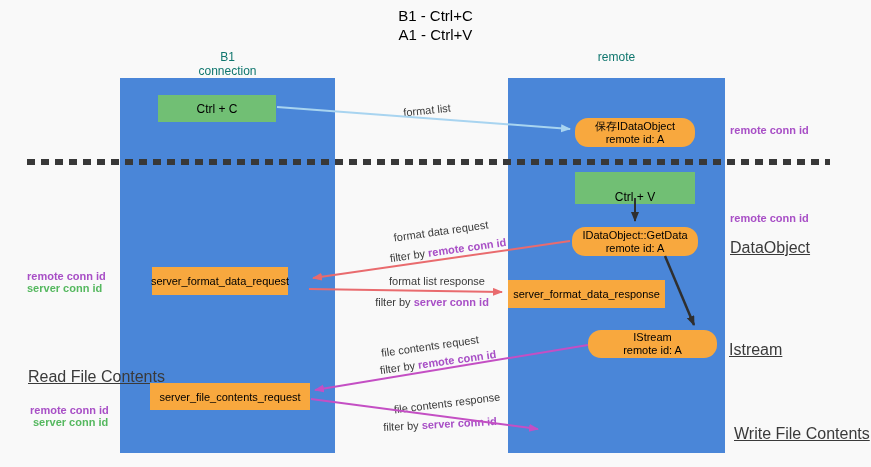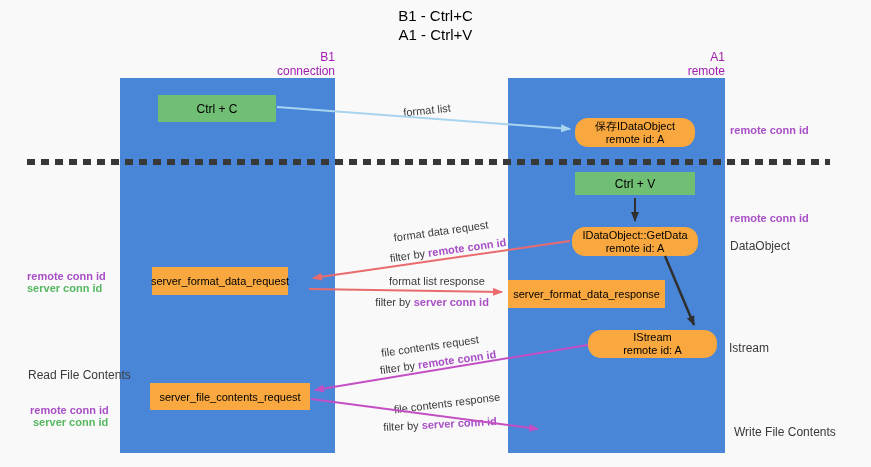--- a/index.html
+++ b/index.html
@@ -5,48 +5,48 @@
   html,body { margin:0; padding:0; background:#f9f9f9; }
   .canvas {
     position:relative; width:871px; height:467px; background:#f9f9f9;
     font-family:"Liberation Sans", sans-serif; overflow:hidden;
   }
   .title {
     position:absolute; top:6px; left:0; right:0; text-align:center;
     font-size:15px; line-height:19px; color:#000000; z-index:2;
   }
   .col-header {
-    position:absolute; top:50px; text-align:right; font-size:12px;
-    line-height:14px; color:#a21caf; z-index:2;
+    position:absolute; top:50px; text-align:center; font-size:12px;
+    line-height:14px; color:#0f766e; z-index:2;
   }
   #hdr-b1 { left:120px; width:215px; }
   #hdr-a1 { left:508px; width:217px; }
   .column { position:absolute; top:78px; height:375px; background:#4a86d8; z-index:1; }
   #col-b1 { left:120px; width:215px; }
   #col-a1 { left:508px; width:217px; }
   .box {
     position:absolute; display:flex; flex-direction:column; align-items:center;
     justify-content:center; color:#000000; text-align:center; z-index:3;
     white-space:nowrap;
   }
   .green  { background:#71bf74; font-size:12px; }
   .orange { background:#f8a83e; }
   .two-line { font-size:11px; line-height:13px;border-radius:13px; }
   .one-line { font-size:11px; }
   #box-ctrl-c   { left:158px; top:95px;  width:118px; height:27px; }
   #box-save-obj { left:575px; top:118px; width:120px; height:29px; }
-  #box-ctrl-v   { left:575px; top:172px; width:120px; height:23px; }
+  #box-ctrl-v   { left:575px; top:172px; width:120px; height:32px;justify-content:flex-end; }
   #box-getdata  { left:572px; top:227px; width:126px; height:29px; }
   #box-fmt-req  { left:152px; top:267px; width:136px; height:28px; }
   #box-fmt-resp { left:508px; top:280px; width:157px; height:28px; }
   #box-istream  { left:588px; top:330px; width:129px; height:28px; }
   #box-file-req  { left:150px; top:383px; width:160px; height:27px; }
   #box-file-resp { left:545px; top:415px; width:160px; height:28px; }
   .side-label { position:absolute; white-space:nowrap; z-index:2; }
-  .dark12  { font-size:12px; color:#3a3a3a; }
+  .dark12  { font-size:16px; color:#3a3a3a;text-decoration:underline; }
   .purple  { font-size:11px; font-weight:bold; color:#a84fc6; }
   .greentx { font-size:11px; font-weight:bold; color:#55b85f; }
   #lbl-remote-top { left:730px; top:124px; }
   #lbl-remote-mid { left:730px; top:212px; }
   #lbl-dataobject { left:730px; top:239px; }
   #lbl-istream    { left:729px; top:341px; }
   #lbl-write-file { left:734px; top:425px; }
   #lbl-read-file  { left:28px;  top:368px;text-align:right; }
   #lbl-b1-remote  { left:27px;  top:270px; }
   #lbl-b1-server  { left:27px;  top:282px; }
@@ -75,21 +75,20 @@
   <div class="title">
     <div>B1 - Ctrl+C</div>
     <div>A1 - Ctrl+V</div>
   </div>
 
   <div class="col-header" id="hdr-b1">
     <div>B1</div>
     <div>connection</div>
   </div>
   <div class="col-header" id="hdr-a1">
-    <div>A1</div>
     <div>remote</div>
   </div>
 
   <div class="column" id="col-b1"></div>
   <div class="column" id="col-a1"></div>
 
   <div class="box green" id="box-ctrl-c">
     <span>Ctrl + C</span>
   </div>
 

